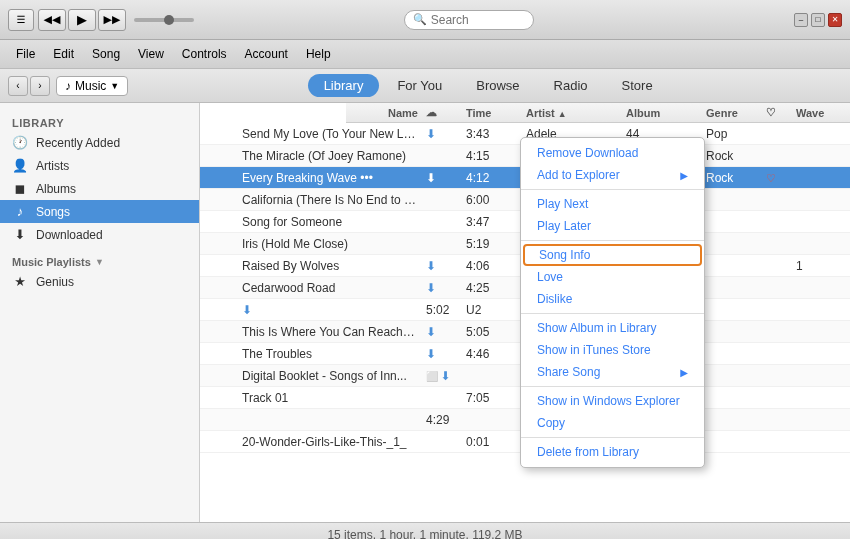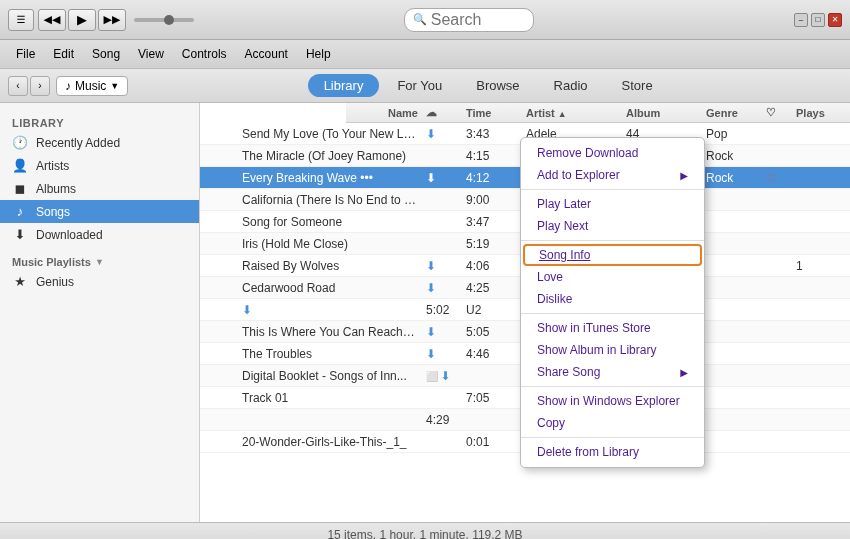--- a/index.html
+++ b/index.html
@@ -39,21 +39,21 @@
     .wc-btn { width: 14px; height: 14px; border-radius: 2px; border: 1px solid #888; display: flex; align-items: center; justify-content: center; font-size: 8px; cursor: pointer; }
     .wc-min { background: #d0d0d0; }
     .wc-max { background: #d0d0d0; }
     .wc-close { background: #c0392b; color: white; border-color: #922b21; }
     .search-box {
       display: flex; align-items: center; gap: 4px;
       border: 1px solid #aaa; border-radius: 10px;
       background: white; padding: 2px 8px; margin-left: 8px;
       width: 130px;
     }
-    .search-box input { border: none; outline: none; font-size: 16px; width: 90px; }
+    .search-box input { border: none; outline: none; font-size: 12px; width: 90px; }
 
     
     .menu-bar {
       height: 29px;
       background: linear-gradient(to bottom, #e0e0e0, #d0d0d0);
       display: flex;
       align-items: center;
       padding: 0 8px;
       border-bottom: 1px solid #bbb;
       gap: 2px;
@@ -170,25 +170,25 @@
       width: 185px;
       background: white;
       border: 1px solid #bbb;
       border-radius: 5px;
       box-shadow: 3px 3px 8px rgba(0,0,0,0.25);
       z-index: 100;
       padding: 4px 0;
     }
     .ctx-item {
       padding: 4px 16px;
-      font-size: 12px; color: #4c1d95;
+      font-size: 12px; color: #3b82f6;
       cursor: pointer;
       display: flex; align-items: center; justify-content: space-between;
     }
-    .ctx-item.highlighted { border: 2px solid #e67e22; border-radius: 4px; margin: 0 2px; padding: 2px 14px; text-decoration: underline; }
+    .ctx-item.highlighted { border: 2px solid #e67e22; border-radius: 4px; margin: 0 2px; padding: 2px 14px; }
     .ctx-separator { height: 1px; background: #ddd; margin: 3px 0; }
     .ctx-arrow { font-size: 10px; }
   </style>
 </head>
 <body>
 
 <div class="title-bar">
   <div class="title-bar-controls">
     <div class="tb-btn">☰</div>
   </div>
@@ -281,21 +281,21 @@
       <div class="col"></div>
       <div class="col">Name</div>
       <div class="col">☁</div>
       <div class="col">Time</div>
       <div class="col">
         <span>Artist</span> <span style="font-size:9px;">▲</span>
       </div>
       <div class="col">Album</div>
       <div class="col">Genre</div>
       <div class="col">♡</div>
-      <div class="col">Plays</div>
+      <div class="col">Wave</div>
     </div>
 
     <div class="table-body" id="table-body">
     <div class="table-row">
     <div class="col"></div>
     <div class="col">Send My Love (To Your New Lover)</div>
     <div class="col"><span class="dl-icon">⬇</span></div>
     <div class="col">3:43</div>
     <div class="col">Adele</div>
     <div class="col">44</div>
@@ -322,21 +322,21 @@
     <div class="col">U2</div>
     <div class="col">Songs of Innocence</div>
     <div class="col">Rock</div>
     <div class="col"><span class="heart-icon">♡</span></div>
     <div class="col"></div>
   </div>
         <div class="table-row alt">
     <div class="col"></div>
     <div class="col">California (There Is No End to Love)</div>
     <div class="col"></div>
-    <div class="col">9:00</div>
+    <div class="col">6:00</div>
     <div class="col">U2</div>
     <div class="col"></div>
     <div class="col"></div>
     <div class="col"></div>
     <div class="col"></div>
   </div>
         <div class="table-row">
     <div class="col"></div>
     <div class="col">Song for Someone</div>
     <div class="col"></div>
@@ -466,41 +466,41 @@
 <div class="context-menu" id="context-menu">
 <div class="ctx-item">
       <span>Remove Download</span>
     </div>
     <div class="ctx-item">
       <span>Add to Explorer</span>
       <span class="ctx-arrow">▶</span>
     </div>
     <div class="ctx-separator"></div>
     <div class="ctx-item">
+      <span>Play Next</span>
+    </div>
+    <div class="ctx-item">
       <span>Play Later</span>
-    </div>
-    <div class="ctx-item">
-      <span>Play Next</span>
     </div>
     <div class="ctx-separator"></div>
     <div class="ctx-item highlighted">
       <span>Song Info</span>
     </div>
     <div class="ctx-item">
       <span>Love</span>
     </div>
     <div class="ctx-item">
       <span>Dislike</span>
     </div>
     <div class="ctx-separator"></div>
     <div class="ctx-item">
+      <span>Show Album in Library</span>
+    </div>
+    <div class="ctx-item">
       <span>Show in iTunes Store</span>
-    </div>
-    <div class="ctx-item">
-      <span>Show Album in Library</span>
     </div>
     <div class="ctx-item">
       <span>Share Song</span>
       <span class="ctx-arrow">▶</span>
     </div>
     <div class="ctx-separator"></div>
     <div class="ctx-item">
       <span>Show in Windows Explorer</span>
     </div>
     <div class="ctx-item">

